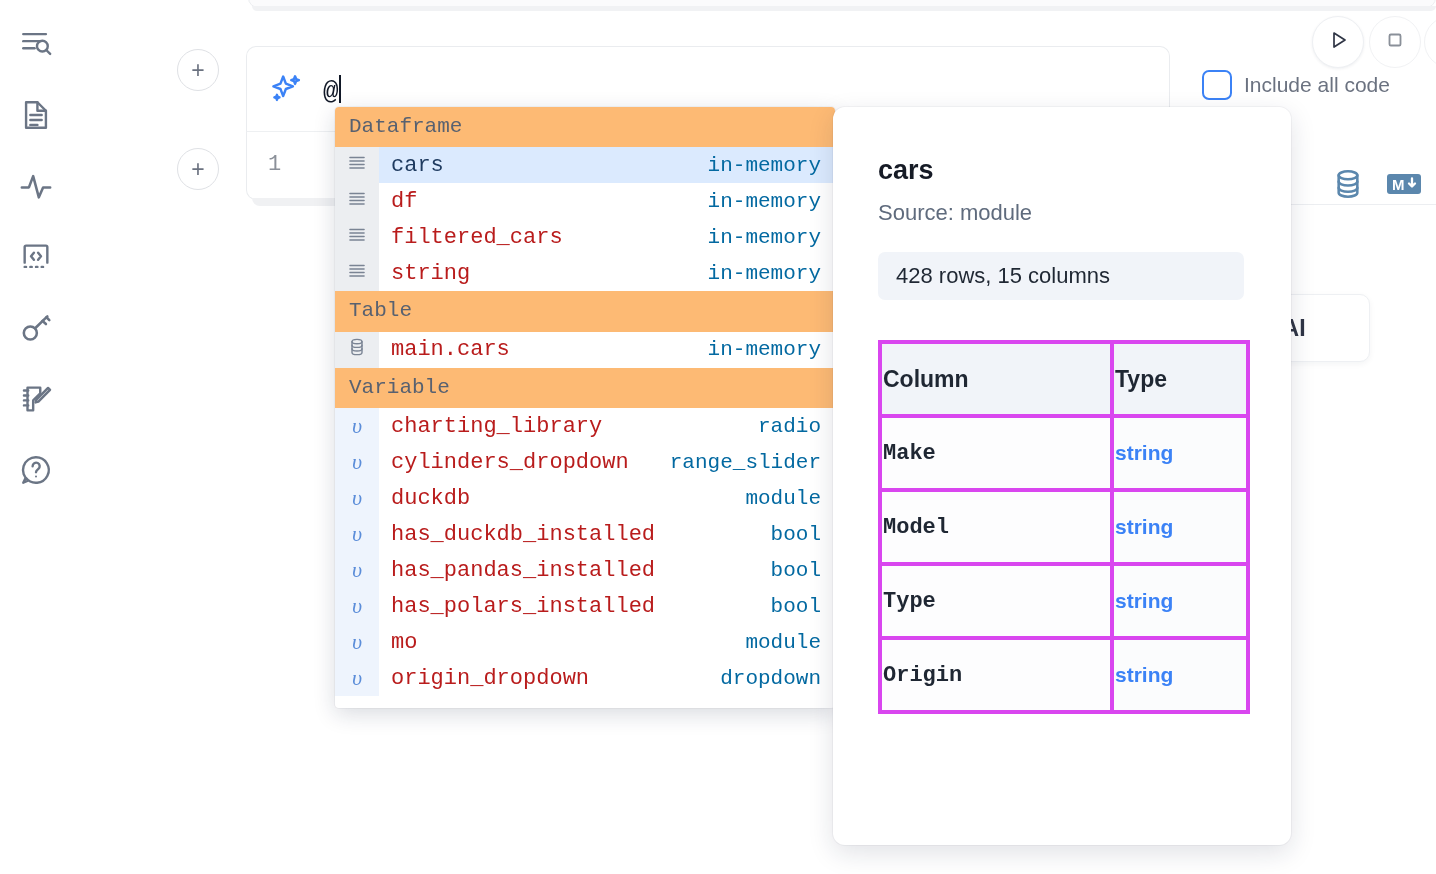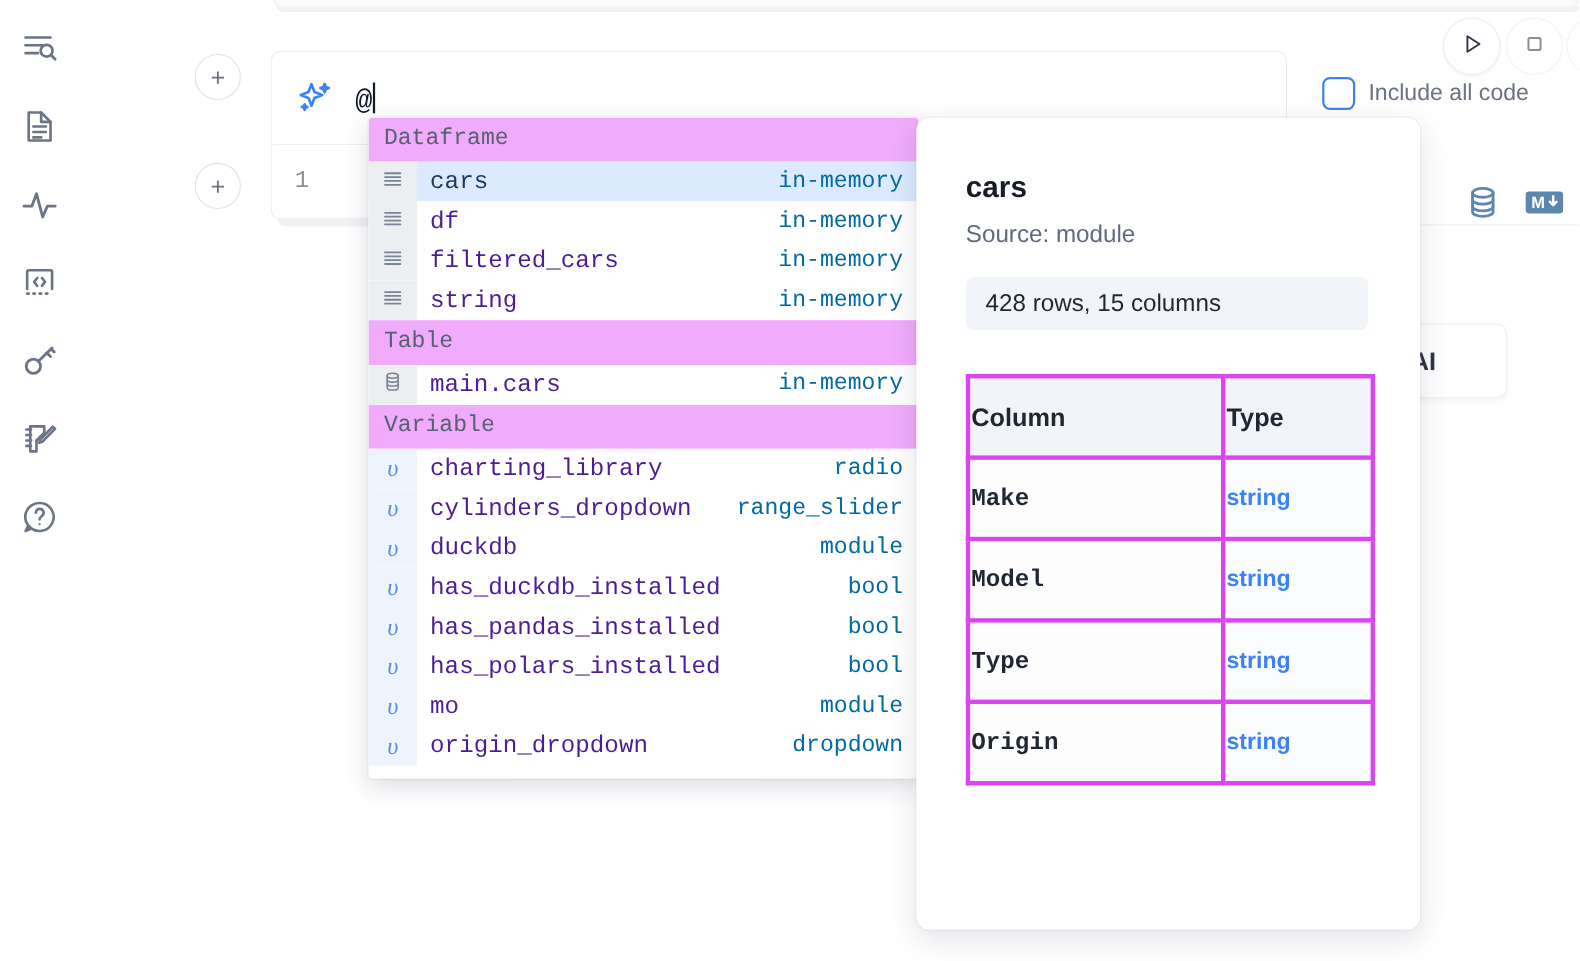--- a/index.html
+++ b/index.html
@@ -121,36 +121,36 @@
 
   
   .dropdown {
     position: absolute; left: 335px; top: 107px; width: 500px; height: 601px;
     background: #ffffff; border-radius: 4px;
     box-shadow: 0 6px 22px rgba(20,30,60,0.16), 0 0 0 1px rgba(20,30,60,0.04);
     overflow: hidden;
     font-family: "Liberation Mono", monospace;
   }
   .dd-group {
-    background: #f0abfc; color: #586170;
+    background: #fdba74; color: #586170;
     font-size: 21px; padding: 5px 0 5px 14px; line-height: 1.45;
   }
   .dd-item {
     display: flex; align-items: center; height: 36px;
     background: #ffffff; cursor: pointer; position: relative;
   }
   .dd-item.selected { background: #dbeafe; }
   .dd-icon-cell {
     width: 44px; height: 36px; flex: 0 0 44px;
     display: flex; align-items: center; justify-content: center;
     background: #eceef1;
   }
   .dd-item.var .dd-icon-cell { background: #eef4fd; color:#5b8dd9; }
   .dd-name {
-    font-size: 22px; color: #4c1d95; padding-left: 12px; white-space: nowrap;
+    font-size: 22px; color: #b91c1c; padding-left: 12px; white-space: nowrap;
   }
   .dd-item.selected .dd-name { color:#1e3a5f; }
   .dd-type {
     margin-left: auto; padding-right: 14px;
     font-size: 21px; color: #0369a1; white-space: nowrap; overflow:hidden;
   }
   .var-glyph { font-family: "Liberation Serif", serif; font-style: italic; font-size: 22px; color:#5b8dd9; }
 
   
   .info-panel {

